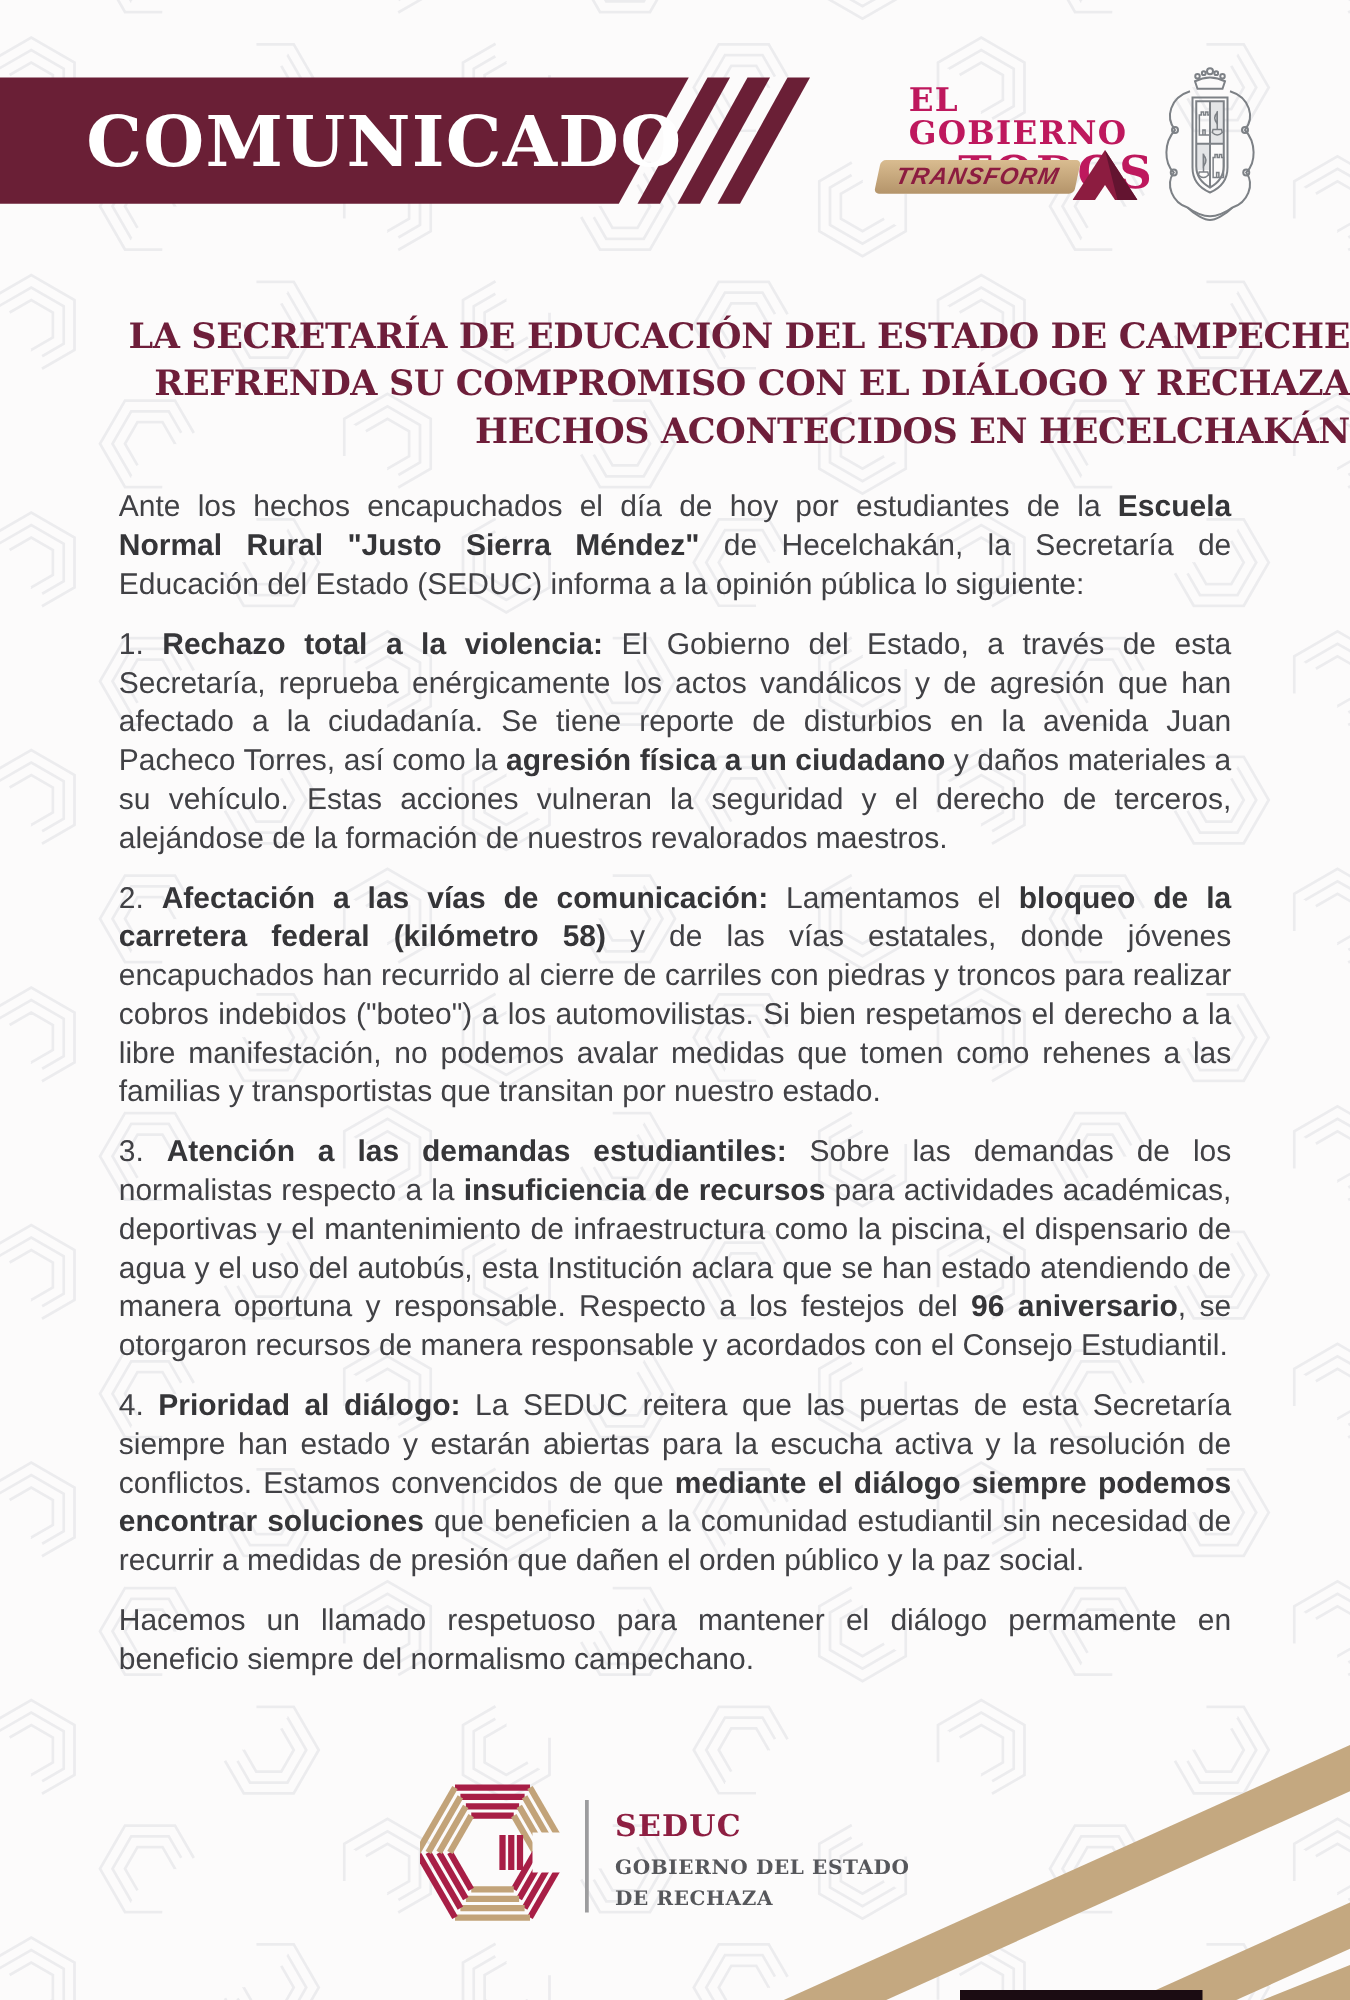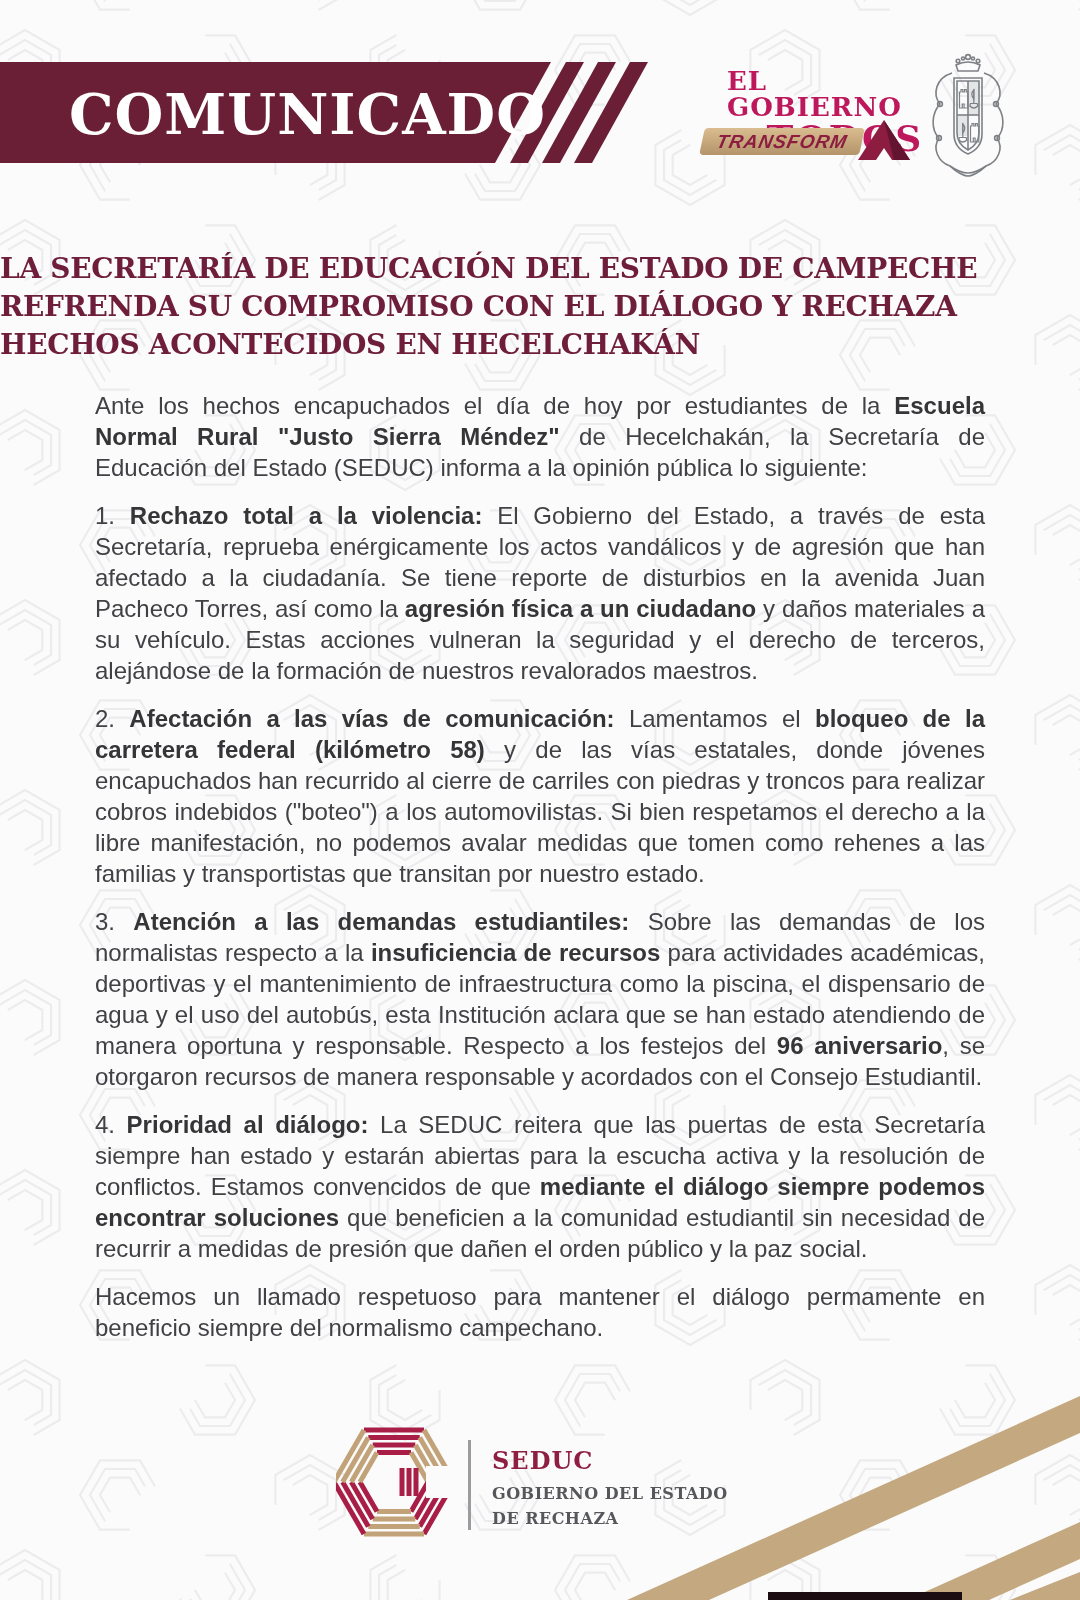--- a/index.html
+++ b/index.html
@@ -34,21 +34,21 @@
     display:flex; align-items:center; justify-content:center;
   }
   .badge span{color:#8c1c40; font-family:"Liberation Sans",sans-serif;
     font-weight:bold; font-style:italic; font-size:19px; letter-spacing:1px;}
   .badge-a{position:absolute; left:858px; top:120px;}
 
   .crest{position:absolute; left:926px; top:52px;}
 
   
   .headline{
-    position:absolute; left:0; top:250px; width:1080px; text-align:left;
+    position:absolute; left:0; top:250px; width:1080px; text-align:right;
     color:#6e1e3a; font-family:"DejaVu Serif", serif; font-weight:bold;
     font-size:28px; letter-spacing:-0.3px; line-height:38px;
   }
 
   
   .article{
     position:absolute; left:95px; top:390px; width:890px;
     color:#414145; font-size:24px; line-height:31px;
   }
   .article p{margin:0 0 17px 0; text-align:justify;}

